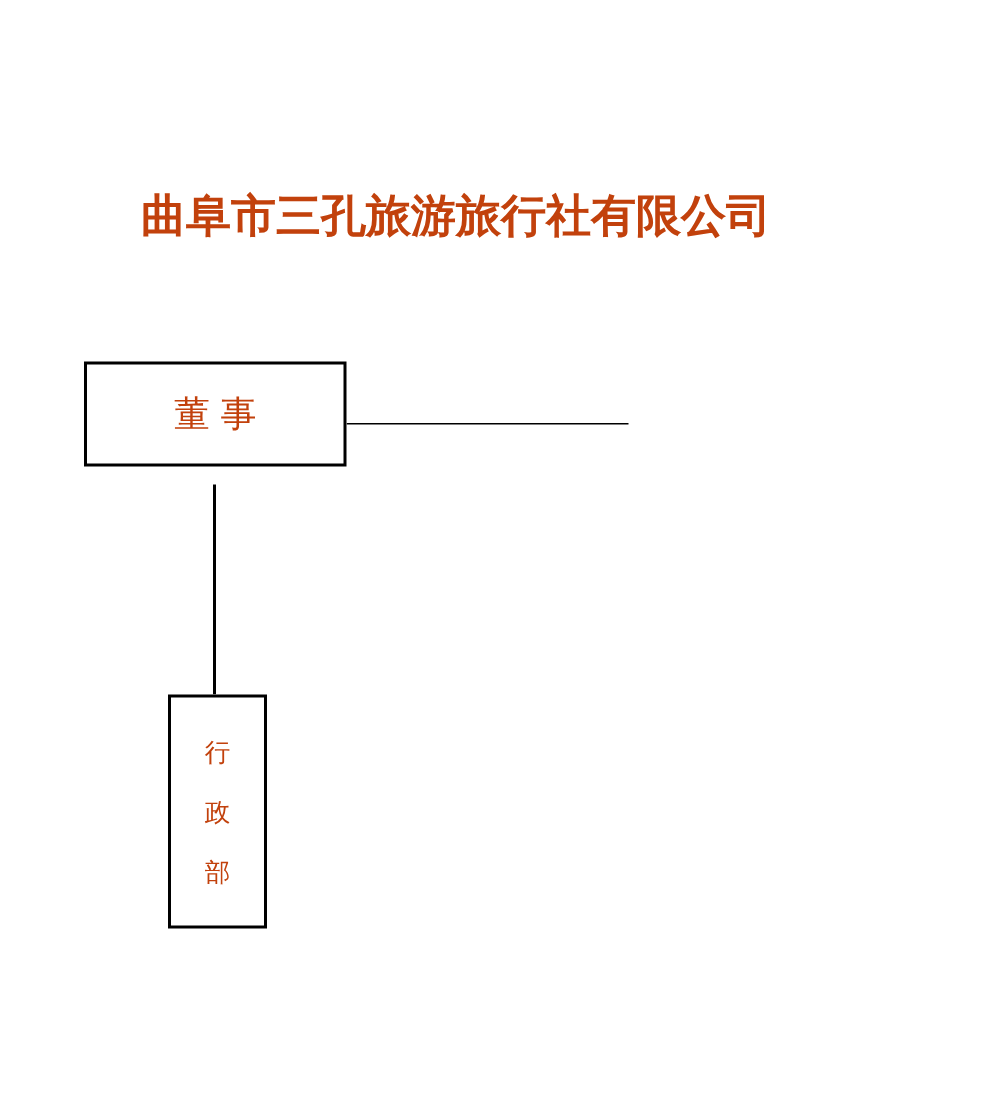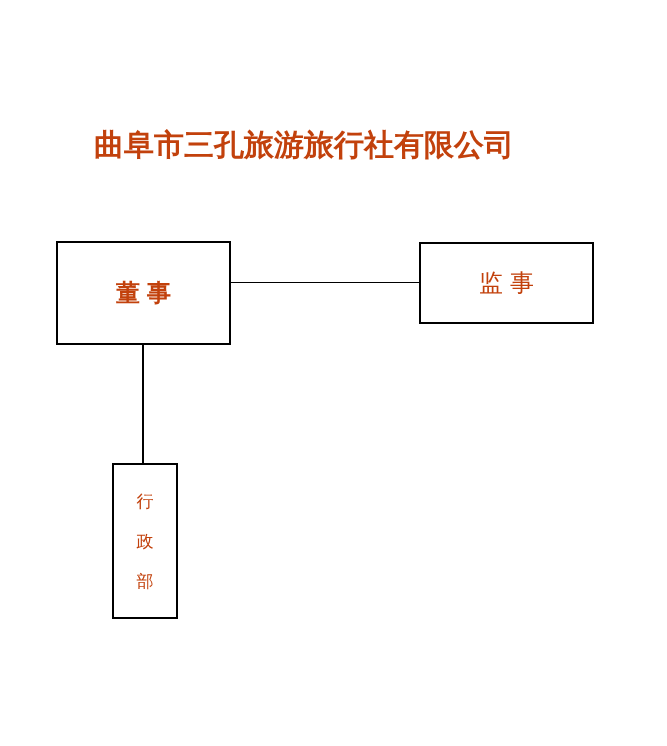--- a/index.html
+++ b/index.html
@@ -34,22 +34,21 @@
     border: 2px solid #000000;
     background: #ffffff;
     display: flex;
     align-items: center;
     justify-content: center;
   }
   .node-director {
     left: 56px;
     top: 241px;
     width: 175px;
-    height: 104px;
-    font-weight: bold;
+    height: 70px;
   }
   .node-supervisor {
     left: 419px;
     top: 242px;
     width: 175px;
     height: 82px;
   }
   .hlabel {
     font-size: 24px;
     letter-spacing: 7px;
@@ -94,23 +93,20 @@
   <h1 class="company-title">曲阜市三孔旅游旅行社有限公司</h1>
 
   <div class="connector connector-h"></div>
 
   <div class="connector connector-v"></div>
 
   <div class="node node-director">
     <span class="hlabel">董事</span>
   </div>
 
-  <div class="node node-supervisor">
-    <span class="hlabel">监事</span>
-  </div>
 
   <div class="node node-admin">
     <span class="vchar">行</span>
     <span class="vchar">政</span>
     <span class="vchar">部</span>
   </div>
 
 </div>
 
 </body></html>

